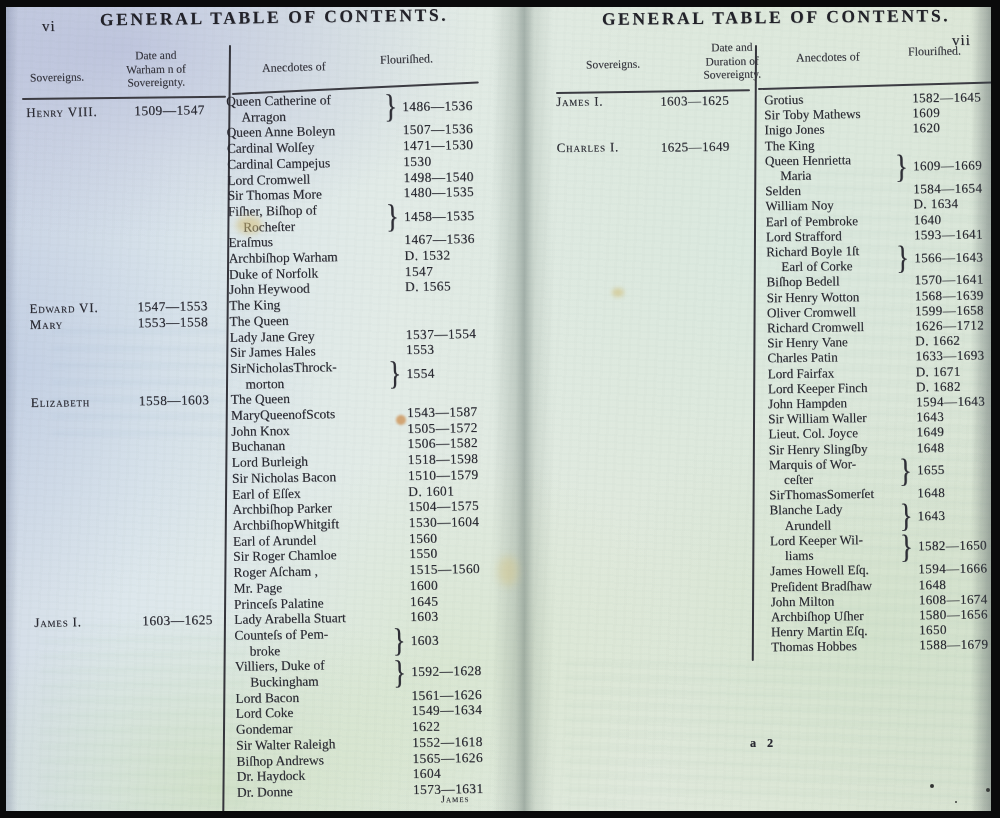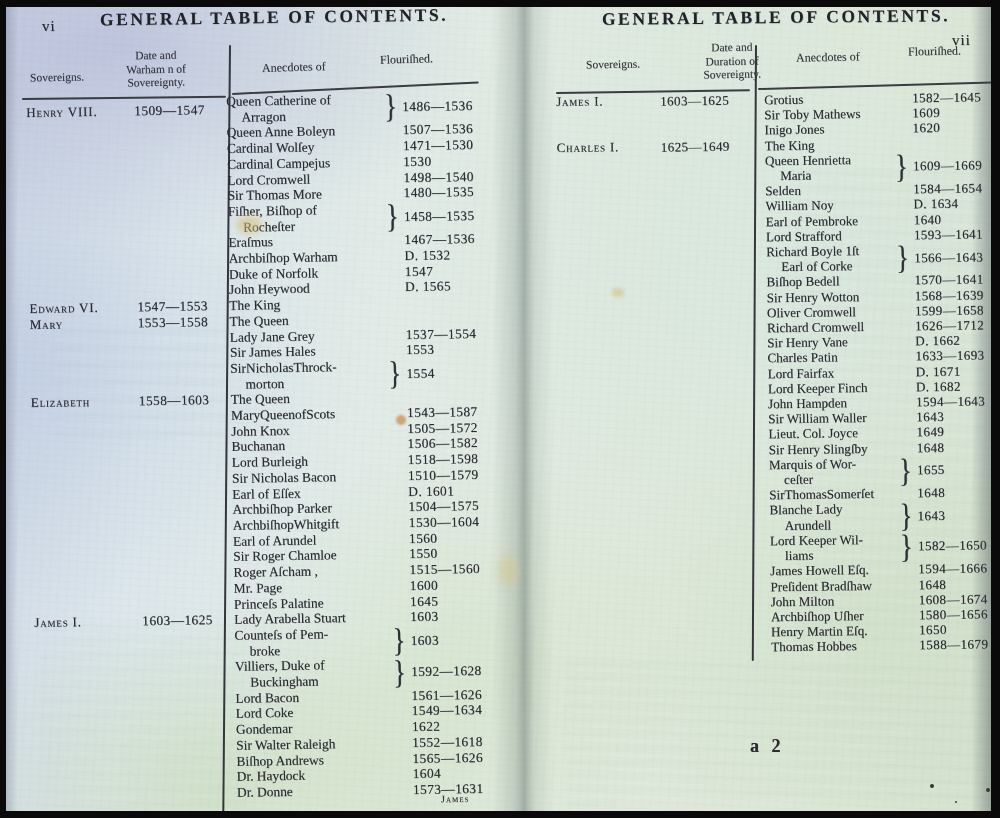--- a/index.html
+++ b/index.html
@@ -85,21 +85,21 @@
   .date{letter-spacing:.4px;padding-left:4px;white-space:nowrap;}
   .name .line{display:block;white-space:nowrap;}
   .name .line.cont{padding-left:15px;}
   .brace{align-self:center;overflow:visible;}
   .bg{display:inline-block;font-size:27px;font-weight:400;transform:scaleY(1.22);
     line-height:1;color:#2e2e36;}
   .fl{align-self:center;letter-spacing:.4px;white-space:nowrap;padding-left:2px;}
 
   .catchword{position:absolute;left:441px;top:793px;font-variant:small-caps;font-size:10px;
     letter-spacing:1px;transform:rotate(-1deg);text-shadow:.3px .3px .5px rgba(25,25,35,.45);}
-  .sig{position:absolute;left:750px;top:736px;font-size:18px;font-weight:bold;letter-spacing:4px;
+  .sig{position:absolute;left:750px;top:736px;font-size:12px;font-weight:bold;letter-spacing:4px;
     text-shadow:.3px .3px .5px rgba(25,25,35,.5);}
 </style>
 </head>
 <body>
 
 <div class="paper"></div>
 <div class="texture"></div>
 
 <div class="bleed b1"></div>
 <div class="bleed b2"></div>

